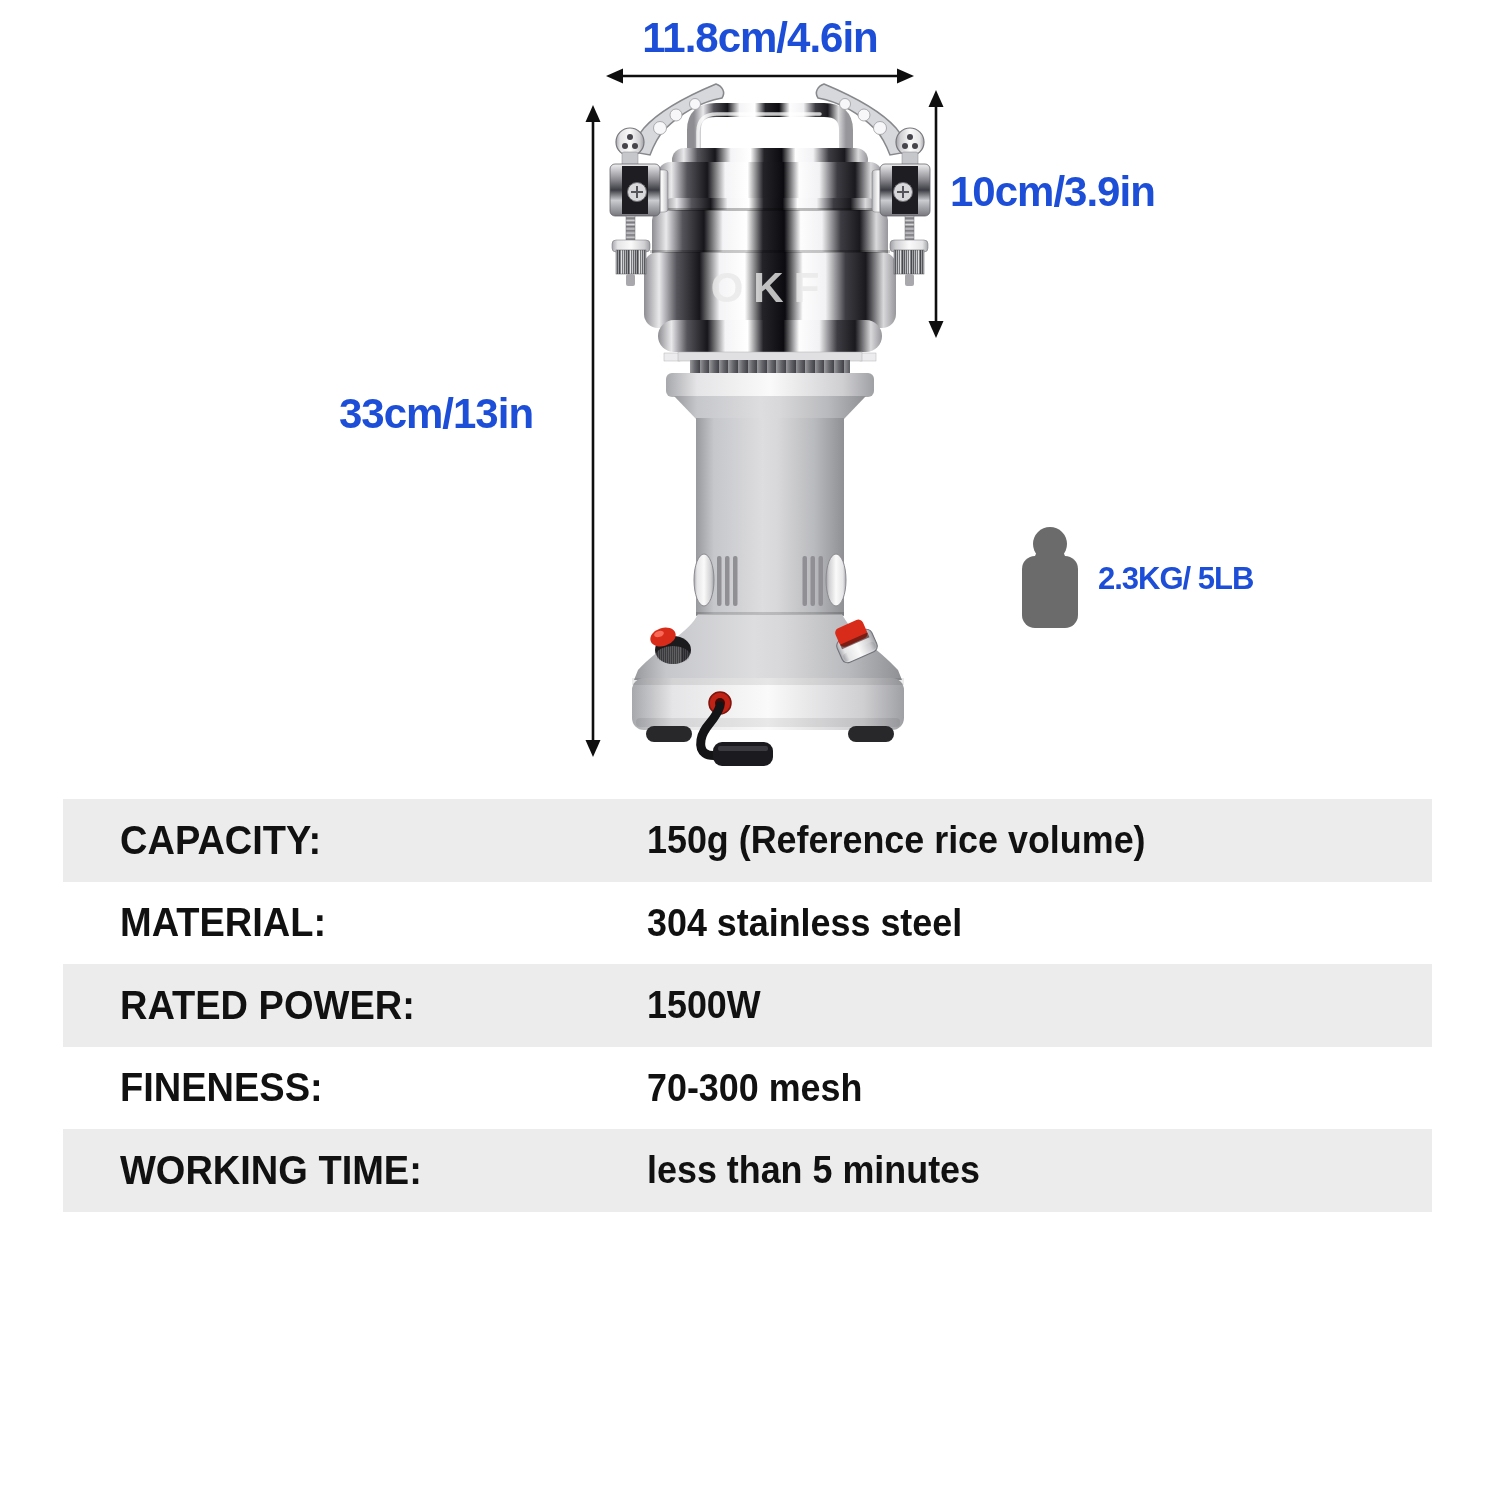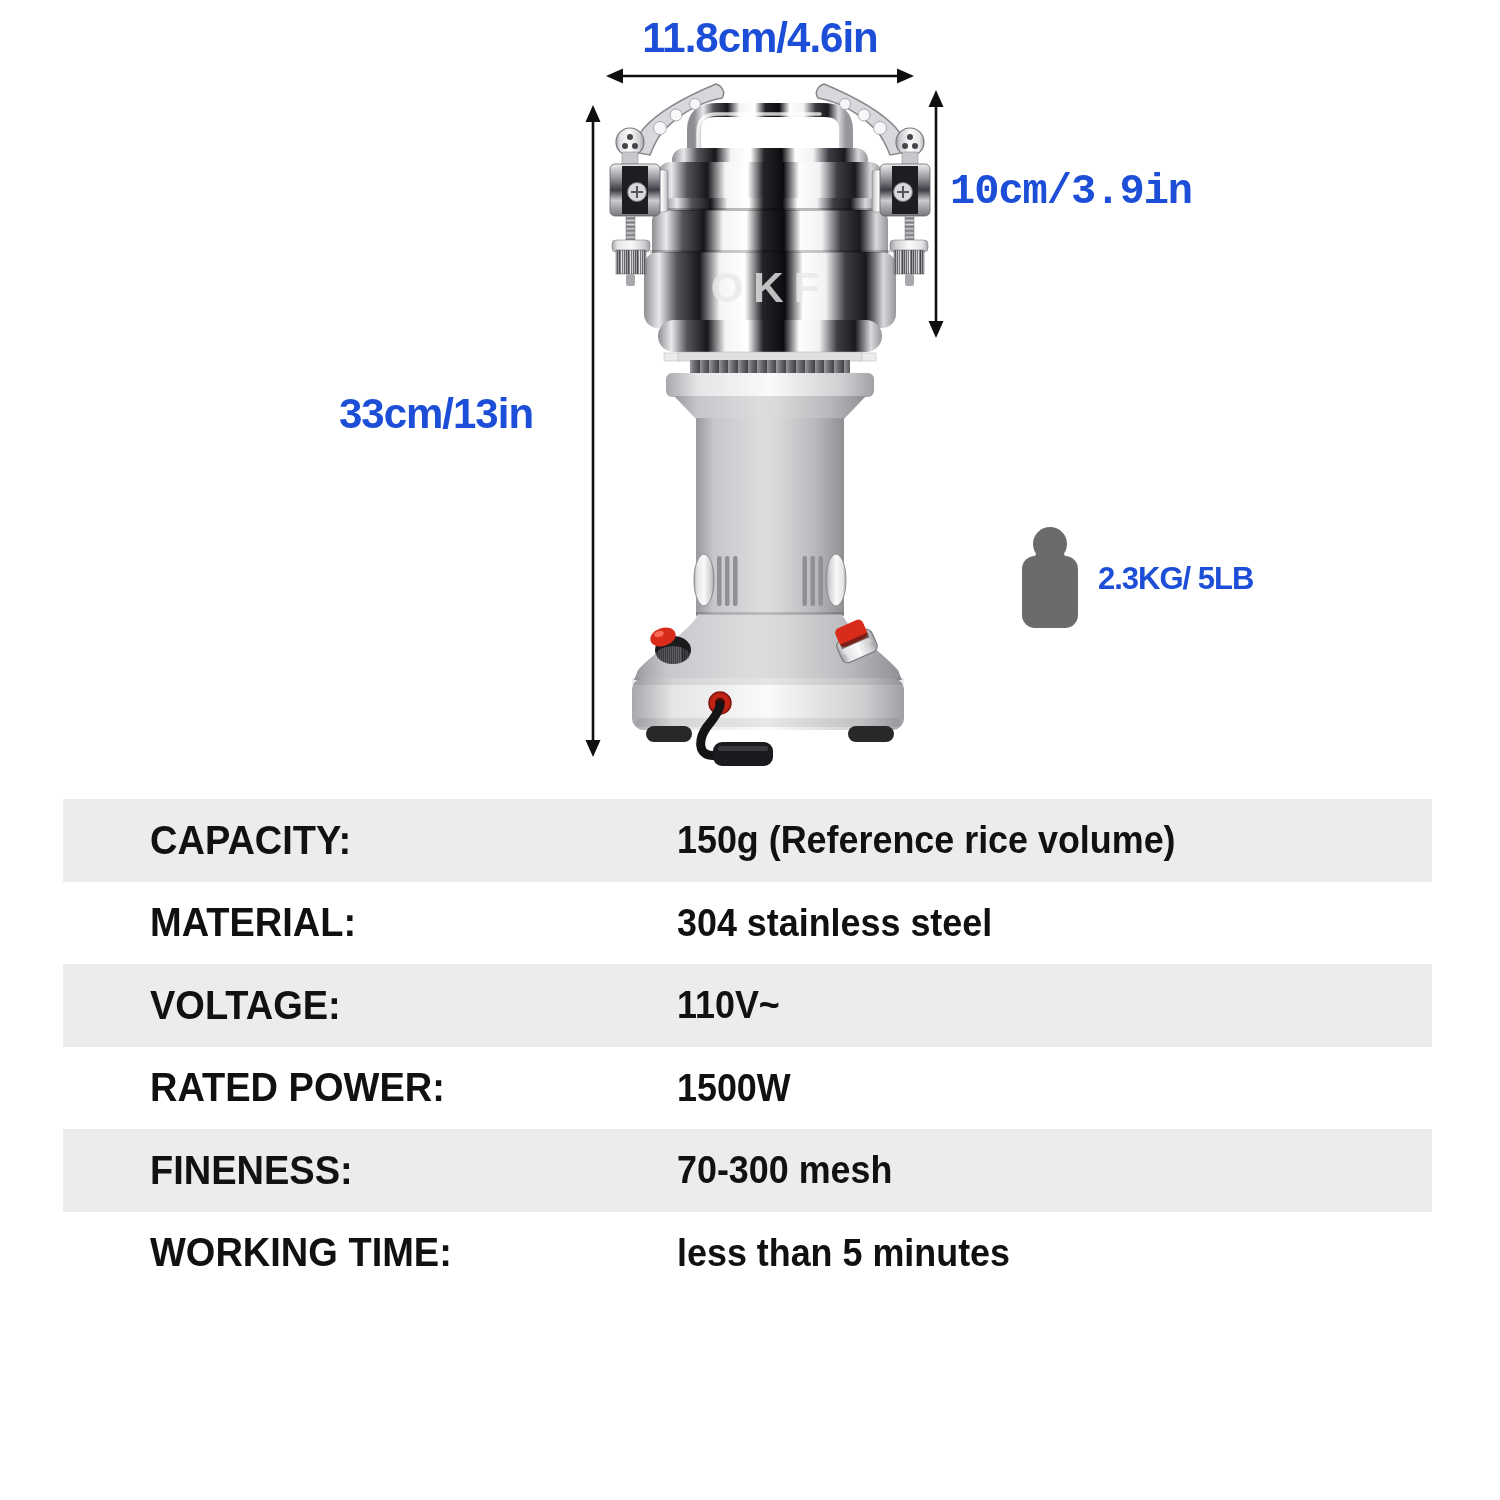--- a/index.html
+++ b/index.html
@@ -7,26 +7,26 @@
     position:relative;width:1500px;height:1500px;background:#ffffff;
     font-family:"Liberation Sans",sans-serif;color:#111;overflow:hidden;
   }
   .scene{position:absolute;left:0;top:0;}
   .dim{
     position:absolute;font-weight:700;font-size:42px;letter-spacing:-1px;
     white-space:nowrap;color:#1d4ed8;
   }
   #dim-width{left:608px;top:14px;width:304px;text-align:center;}
   #dim-total{left:330px;top:390px;width:212px;text-align:center;}
-  #dim-cup{left:950px;top:168px;font-family:Liberation Mono, monospace;}
+  #dim-cup{left:950px;top:168px;}
   #weight-text{left:1098px;top:561px;font-size:31px;}
   #spec-table{position:absolute;left:63px;top:799px;width:1369px;}
   .spec-row{
     height:82.5px;display:flex;align-items:center;
-    padding-left:87px;box-sizing:border-box;background:transparent;
+    padding-left:57px;box-sizing:border-box;background:transparent;
   }
   .spec-row:nth-child(odd){background:#ececec;}
   .spec-label{
     width:527px;flex:0 0 527px;font-size:40px;font-weight:700;color:#111;
     transform:scaleX(.95);transform-origin:left center;white-space:nowrap;
   }
   .spec-value{
     font-size:39px;font-weight:700;color:#111;
     transform:scaleX(.92);transform-origin:left center;white-space:nowrap;
   }
@@ -226,24 +226,20 @@
   <div id="spec-table">
     <div class="spec-row">
       <span class="spec-label">CAPACITY:</span>
       <span class="spec-value">150g (Reference rice volume)</span>
     </div>
     <div class="spec-row">
       <span class="spec-label">MATERIAL:</span>
       <span class="spec-value">304 stainless steel</span>
     </div>
     <div class="spec-row">
-      <span class="spec-label">VOLTAGE:</span>
-      <span class="spec-value">110V~</span>
-    </div>
-    <div class="spec-row">
       <span class="spec-label">RATED POWER:</span>
       <span class="spec-value">1500W</span>
     </div>
     <div class="spec-row">
       <span class="spec-label">FINENESS:</span>
       <span class="spec-value">70-300 mesh</span>
     </div>
     <div class="spec-row">
       <span class="spec-label">WORKING TIME:</span>
       <span class="spec-value">less than 5 minutes</span>

